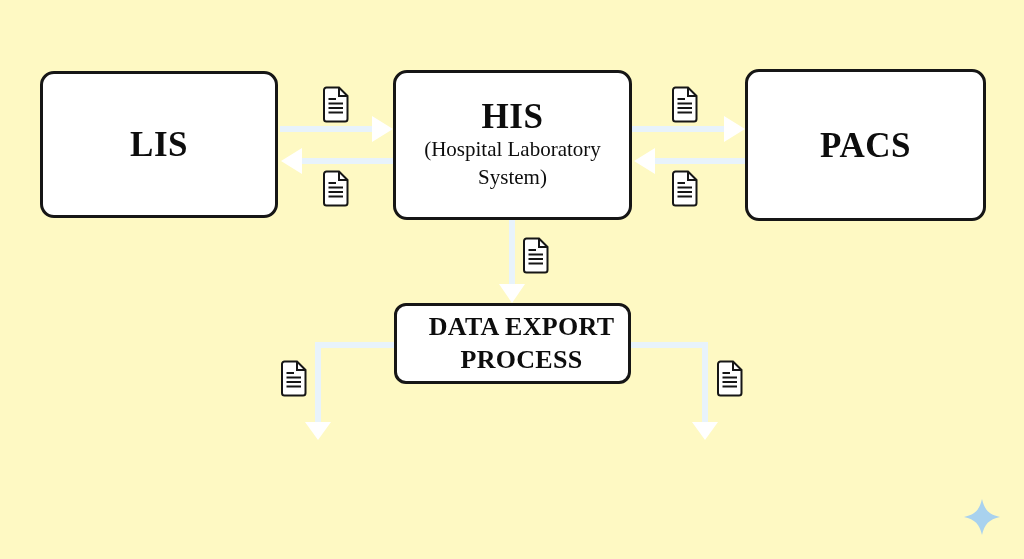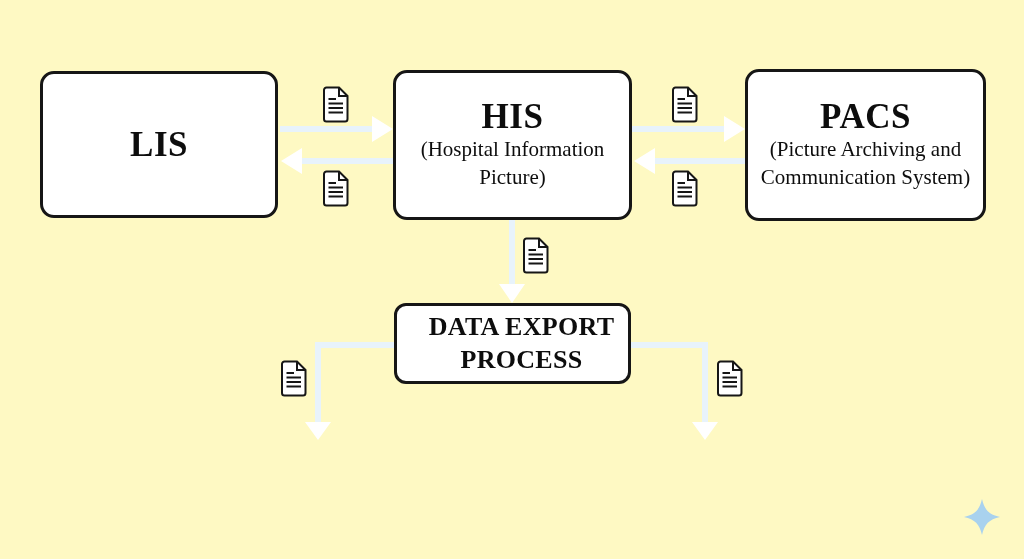--- a/index.html
+++ b/index.html
@@ -125,26 +125,25 @@
       <polygon points="692,422 718,422 705,440" fill="#FFFFFF"></polygon>
     </g>
   </svg>
 
   <div class="node" id="node-lis">
     <div class="abbr">LIS</div>
   </div>
 
   <div class="node" id="node-his">
     <div class="abbr">HIS</div>
-    <div class="full">(Hospital Information Picture)</div>
+    <div class="full">(Hospital Laboratory System)</div>
   </div>
 
   <div class="node" id="node-pacs">
     <div class="abbr">PACS</div>
-    <div class="full">(Picture Archiving and Communication System)</div>
   </div>
 
   <div class="node" id="node-export">
     <div class="label">DATA EXPORT PROCESS</div>
   </div>
 
 
 
   <div class="doc-icon" id="doc-lis-his-top">
     <svg viewBox="0 0 27 37">

